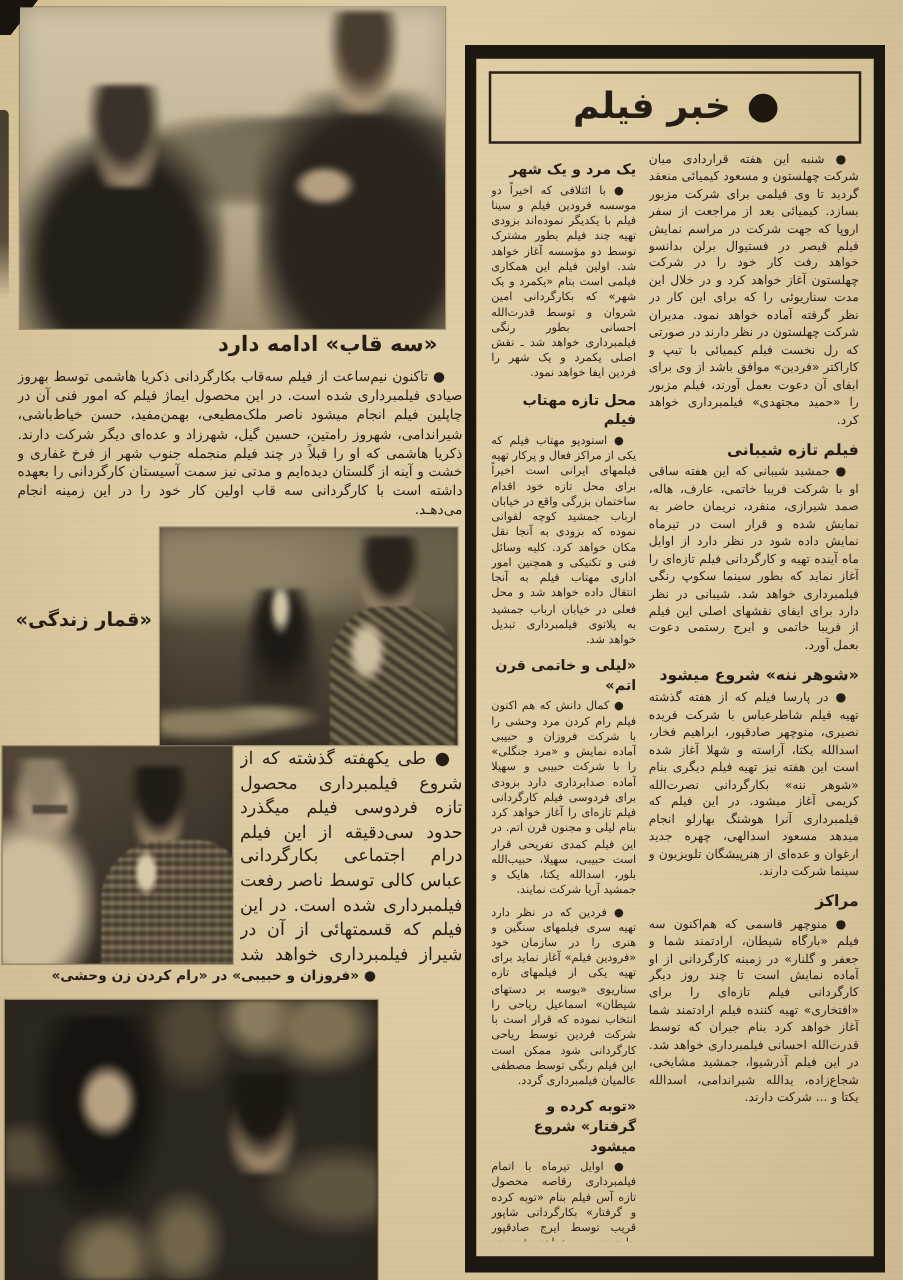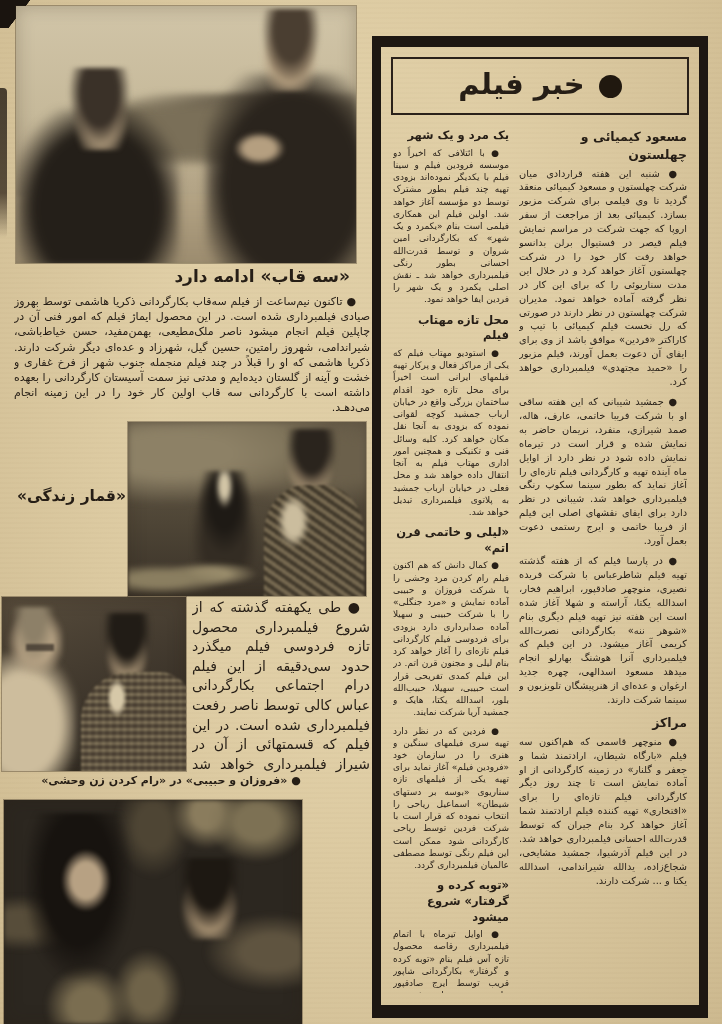--- a/index.html
+++ b/index.html
@@ -103,21 +103,21 @@
     background:radial-gradient(ellipse,#b7a183 0 40%,transparent 70%);}
   .p4-man-head{left:57%;top:26%;width:24%;height:36%;filter:blur(2px);
     background:radial-gradient(ellipse at 50% 22%,#1d1812 0 36%,transparent 62%),
                radial-gradient(ellipse at 50% 62%,#a89273 0 30%,transparent 58%);}
   
   .rtl{direction:rtl;unicode-bidi:embed;}
   .headline-lg{position:absolute;left:12px;top:266px;width:356px;
     font-size:17px;font-weight:bold;text-align:right;padding-right:18px;box-sizing:border-box;}
   .body-seghab{position:absolute;left:14px;top:294px;width:356px;height:128px;overflow:hidden;
     font-size:11px;line-height:1.38;text-align:justify;text-indent:14px;}
-  .ghomar-head{position:absolute;left:8px;top:478px;width:118px;
+  .ghomar-head{position:absolute;left:8px;top:478px;width:118px;text-align:center;
     font-size:15.5px;font-weight:bold;line-height:2.4;}
   .body-ghomar{position:absolute;left:192px;top:598px;width:178px;height:176px;overflow:hidden;
     font-size:14px;line-height:1.4;text-align:justify;text-indent:10px;}
   .caption-line{position:absolute;left:0;top:774px;width:370px;box-sizing:border-box;
     padding-right:28px;text-align:center;font-size:11px;font-weight:bold;}
   
   .news-frame{position:absolute;left:372px;top:36px;width:336px;height:982px;box-sizing:border-box;
     border:9px solid #1d1712;border-top-width:11px;border-bottom-width:13px;
     background:transparent;}
   .masthead-box{margin:10px 10px 6px 10px;height:54px;border:2px solid #2a211a;
@@ -186,27 +186,28 @@
 
 <div class="news-frame">
   <div class="masthead-box">
     <span class="masthead-bullet"></span>
     <span class="masthead-title rtl">خبر فیلم</span>
   </div>
   <div class="cols">
 
     <div class="col col-right rtl">
       <div class="news-sec">
-        <h3>مسعود کیمیائی و چهلستون</h3>
         <p>● شنبه این هفته قراردادی میان شرکت چهلستون و مسعود کیمیائی منعقد گردید تا وی فیلمی برای شرکت مزبور بسازد. کیمیائی بعد از مراجعت از سفر اروپا که جهت شرکت در مراسم نمایش فیلم قیصر در فستیوال برلن بدانسو خواهد رفت کار خود را در شرکت چهلستون آغاز خواهد کرد و در خلال این مدت سناریوئی را که برای این کار در نظر گرفته آماده خواهد نمود. مدیران شرکت چهلستون در نظر دارند در صورتی که رل نخست فیلم کیمیائی با تیپ و کاراکتر «فردین» موافق باشد از وی برای ایفای آن دعوت بعمل آورند، فیلم مزبور را «حمید مجتهدی» فیلمبرداری خواهد کرد.</p>
       </div>
       <div class="news-sec">
+        <h3>فیلم تازه شیبانی</h3>
         <p>● جمشید شیبانی که این هفته ساقی او با شرکت فریبا خاتمی، عارف، هاله، صمد شیرازی، منفرد، نریمان حاضر به نمایش شده و قرار است در تیرماه نمایش داده شود در نظر دارد از اوایل ماه آینده تهیه و کارگردانی فیلم تازه‌ای را آغاز نماید که بطور سینما سکوپ رنگی فیلمبرداری خواهد شد. شیبانی در نظر دارد برای ایفای نقشهای اصلی این فیلم از فریبا خاتمی و ایرج رستمی دعوت بعمل آورد.</p>
       </div>
       <div class="news-sec">
+        <h3>«شوهر ننه» شروع میشود</h3>
         <p>● در پارسا فیلم که از هفته گذشته تهیه فیلم شاطرعباس با شرکت فریده نصیری، منوچهر صادقپور، ابراهیم فخار، اسدالله یکتا، آراسته و شهلا آغاز شده است این هفته نیز تهیه فیلم دیگری بنام «شوهر ننه» بکارگردانی نصرت‌الله کریمی آغاز میشود. در این فیلم که فیلمبرداری آنرا هوشنگ بهارلو انجام میدهد مسعود اسدالهی، چهره جدید ارغوان و عده‌ای از هنرپیشگان تلویزیون و سینما شرکت دارند.</p>
       </div>
       <div class="news-sec">
         <h3>مراکز</h3>
         <p>● منوچهر قاسمی که هم‌اکنون سه فیلم «بارگاه شیطان، ارادتمند شما و جعفر و گلنار» در زمینه کارگردانی از او آماده نمایش است تا چند روز دیگر کارگردانی فیلم تازه‌ای را برای «افتخاری» تهیه کننده فیلم ارادتمند شما آغاز خواهد کرد بنام جیران که توسط قدرت‌الله احسانی فیلمبرداری خواهد شد. در این فیلم آذرشیوا، جمشید مشایخی، شجاع‌زاده، یدالله شیراندامی، اسدالله یکتا و ... شرکت دارند.</p>
       </div>
     </div>
 
     <div class="col col-middle rtl">
       <div class="news-sec">

